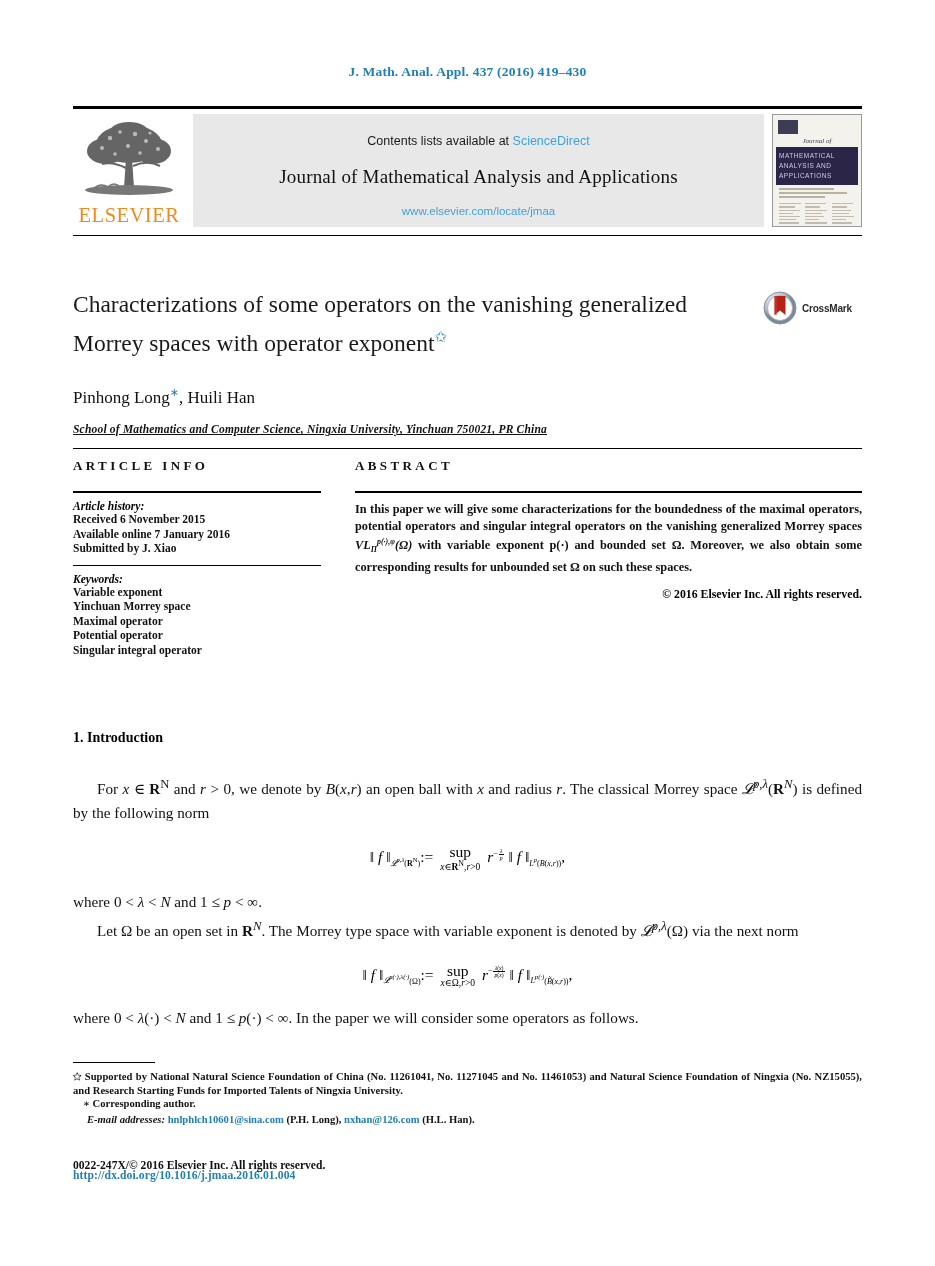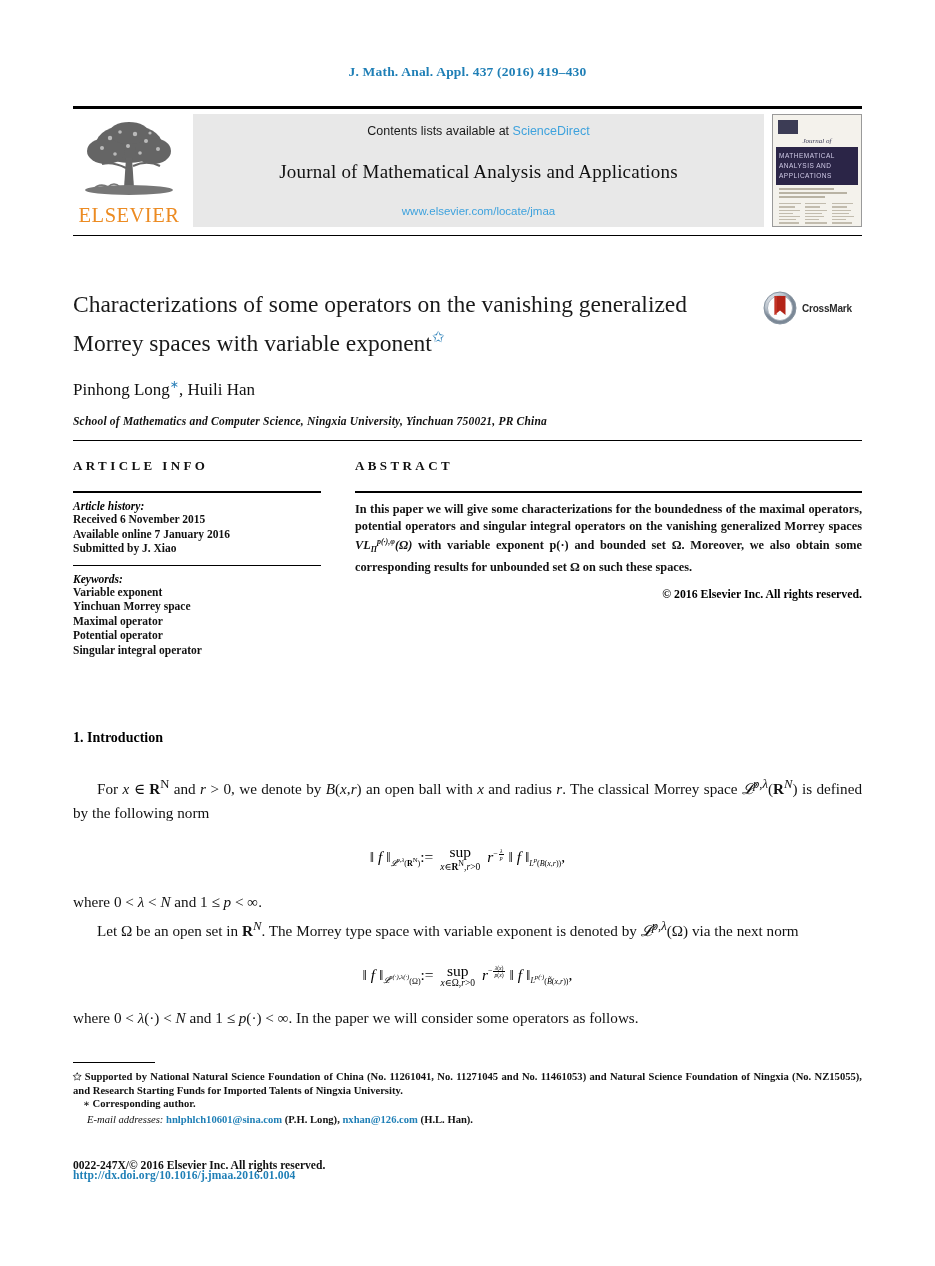--- a/index.html
+++ b/index.html
@@ -72,21 +72,21 @@
   }
   .journal-band {
     flex: 1 1 auto;
     background: #e8e8e8;
     margin-left: 8px;
     margin-right: 8px;
     display: flex;
     flex-direction: column;
     align-items: center;
     justify-content: space-between;
-    padding: 10px 0 10px 0;
+    padding: 20px 0 10px 0;
   }
   .contents-line {
     font-family: "Liberation Sans", sans-serif;
     font-size: 12.5px;
     color: #1a1a1a;
   }
   .contents-line a {
     color: #3ea2dd;
     text-decoration: none;
   }
@@ -168,32 +168,33 @@
   .crossmark-text {
     font-family: "Liberation Sans", sans-serif;
     font-size: 10px;
     font-weight: bold;
     color: #2b2b2b;
     letter-spacing: -.2px;
   }
   .authors {
     font-family: "Liberation Serif", serif;
     font-size: 17px;
-    margin-top: 18px;
+    margin-top: 26px;
     color: #111;
   }
   .authors sup { color: #2a7fb8; font-size: 11px; }
   .affiliation {
     font-family: "Liberation Serif", serif;
     font-style: italic;
     font-weight: bold;
     font-size: 11.5px;
     margin-top: 16px;
     color: #111;
     letter-spacing: .2px;
+    text-decoration: underline;
   }
   .rule-after-affil {
     height: 1px; background: #000; margin-top: 13px;
   }
 
   
   .infoblock {
     position: absolute;
     top: 458px;
     left: 73px;
@@ -293,21 +294,21 @@
   .fn-rule { width: 82px; height: 1px; background: #000; margin-bottom: 7px; }
   .fn {
     font-size: 10.6px;
     line-height: 13.6px;
     text-align: justify;
     font-weight: bold;
     color: #111;
   }
   .fn .mark { font-size: 10px; }
   .fn-email { margin-left: 14px; margin-top: 2px; }
-  .fn-email i { font-weight: normal; }
+  .fn-email i { font-weight: bold; }
   a.mail { color: #1f7fb6; text-decoration: none; }
   .doi {
     position: absolute;
     top: 1143px;
     left: 73px;
     font-size: 11.6px;
     font-weight: bold;
     color: #1f7fb6;
     letter-spacing: .1px;
     margin-top: 26px;
@@ -423,21 +424,21 @@
         </div>
       </div>
     </div>
 
     <div class="rule-thin-after-mast"></div>
   </div>
 
   <div class="title-block">
     <h1 class="article-title">
       <span>Characterizations of some operators on the vanishing generalized</span><br>
-      <span>Morrey spaces with variable exponent</span><span class="dagger">✩</span>
+      <span>Morrey spaces with operator exponent</span><span class="dagger">✩</span>
     </h1>
 
     <div class="crossmark">
       <svg width="34" height="34" viewBox="0 0 34 34">
         <defs>
           <radialGradient id="cmg" cx="35%" cy="30%">
             <stop offset="0%" stop-color="#f2f4f7"></stop>
             <stop offset="70%" stop-color="#b9c2cc"></stop>
             <stop offset="100%" stop-color="#7b8896"></stop>
           </radialGradient>

